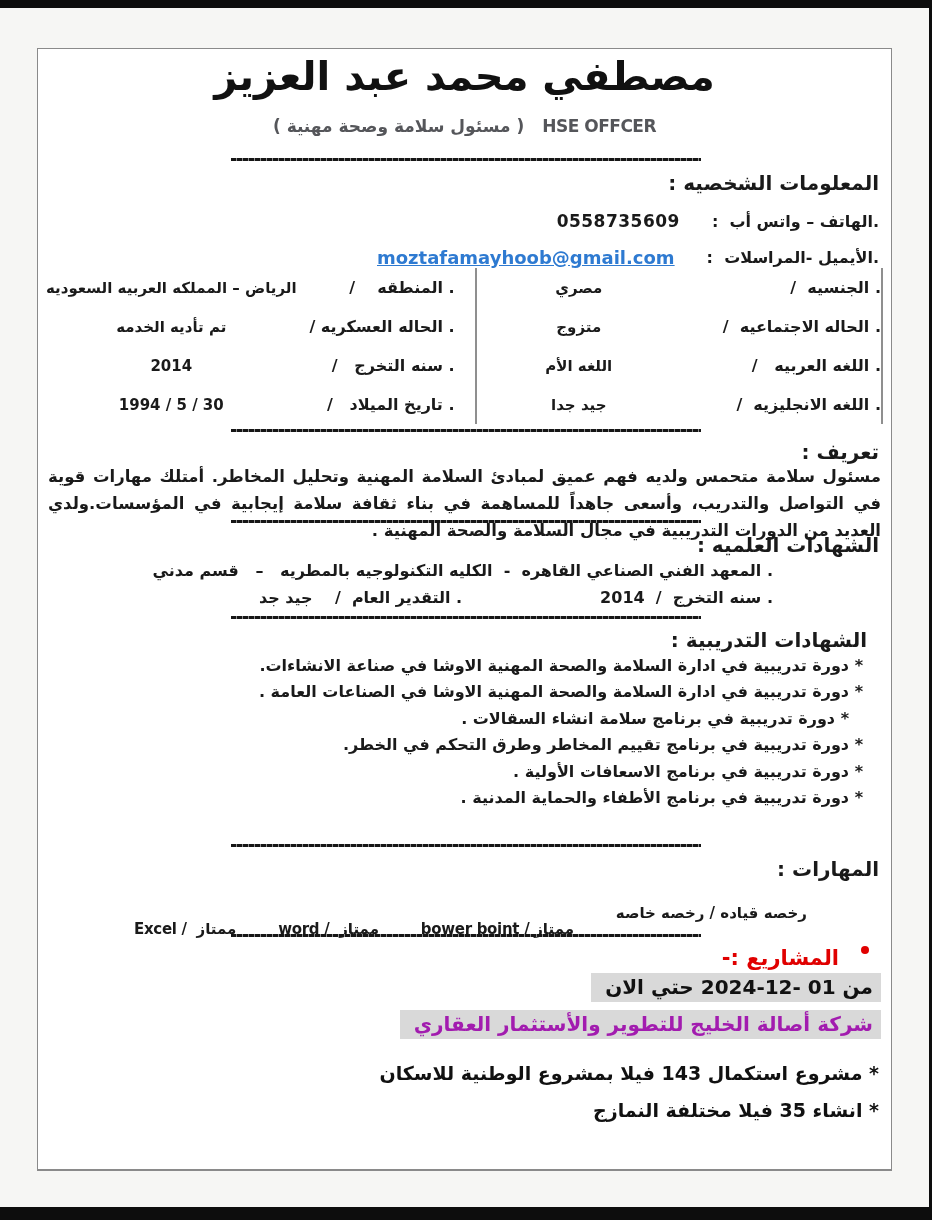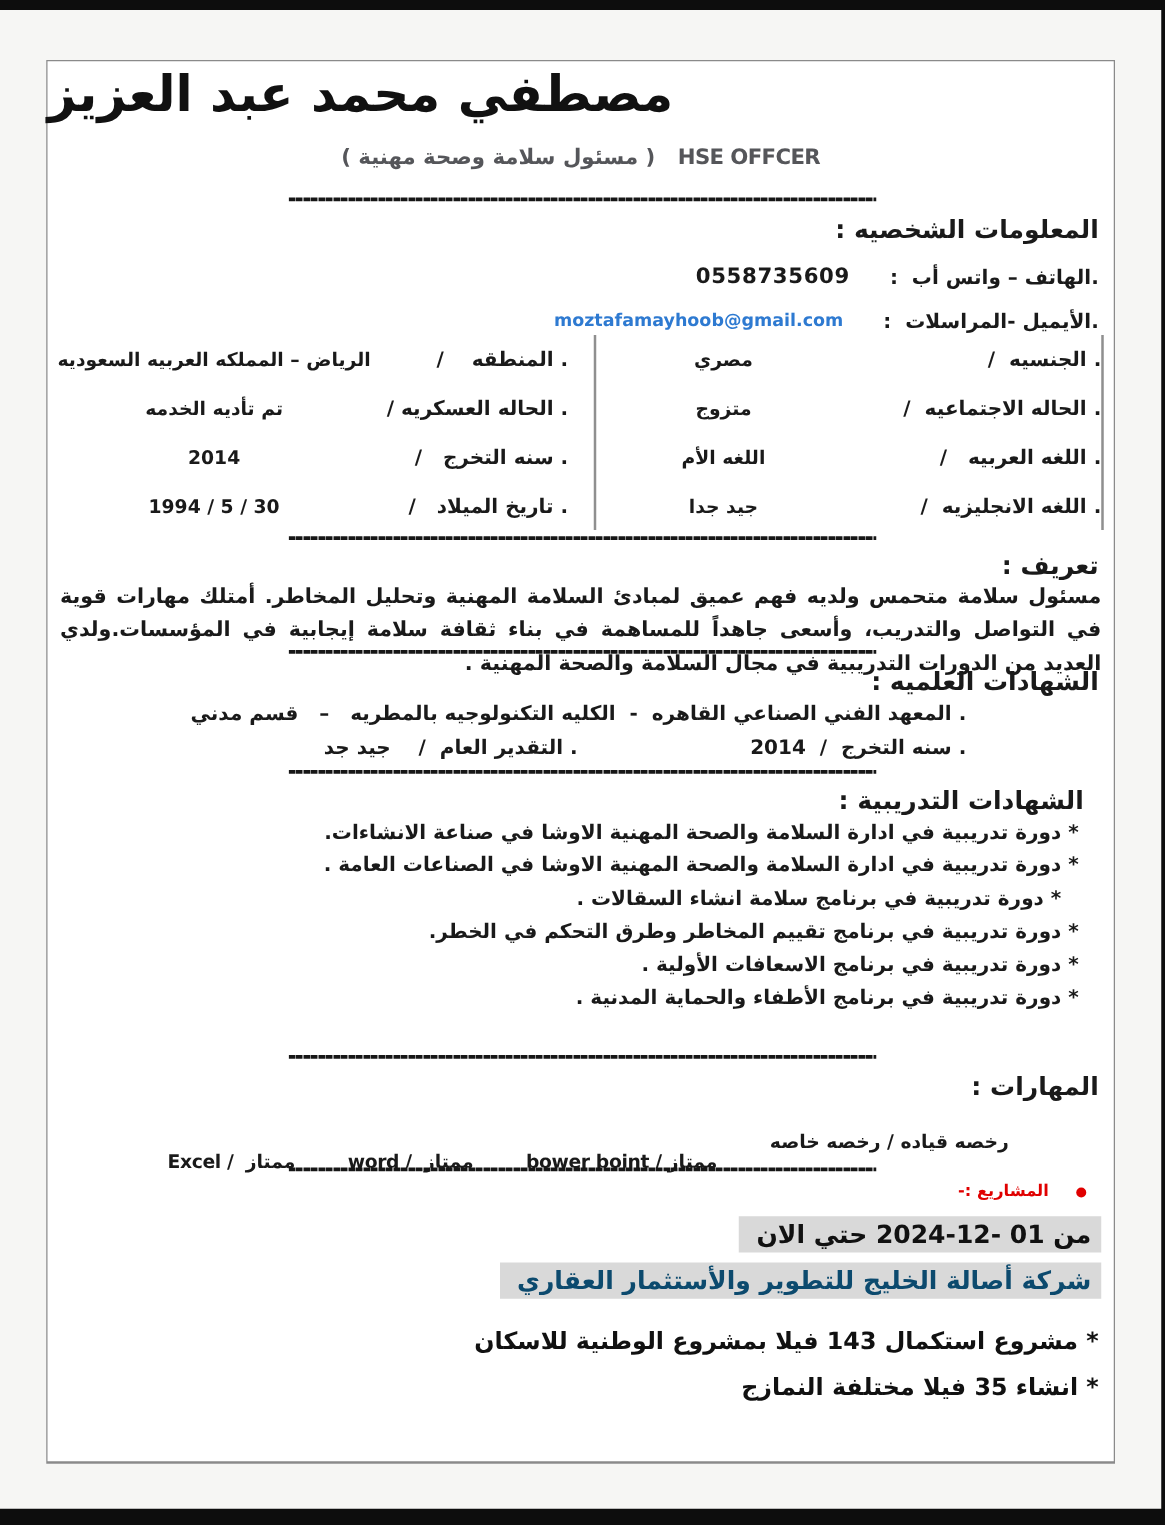--- a/index.html
+++ b/index.html
@@ -11,35 +11,35 @@
   .bar-top{position:absolute;top:0;left:0;width:100%;height:8px;background:#0d0d0d;}
   .bar-bottom{position:absolute;bottom:0;left:0;width:100%;height:13px;background:#0d0d0d;}
   .bar-right{position:absolute;top:0;right:0;width:3px;height:100%;background:#0d0d0d;}
 
   .page{
     position:absolute;left:37px;top:48px;width:853px;height:1120px;
     background:#ffffff;border:1px solid #8a8a8a;border-bottom-width:2px;
     direction:rtl;color:#1a1a1a;
   }
 
-  .title{position:absolute;top:4px;width:100%;text-align:left;
+  .title{position:absolute;top:4px;width:100%;text-align:center;
     font-size:40px;font-weight:bold;color:#111;}
   .subtitle{position:absolute;top:67px;width:100%;display:flex;justify-content:center;
     gap:18px;font-weight:bold;color:#55565a;font-size:17px;align-items:center;}
   .sub-en{letter-spacing:-0.5px;}
 
   .sep{position:absolute;left:193px;width:470px;height:3px;
     background:repeating-linear-gradient(90deg,#161616 0 5px,#8d8d8d 5px 6px);}
 
   .h-sec{position:absolute;right:12px;font-size:20px;font-weight:bold;white-space:pre;}
 
   .kv-row{position:absolute;right:12px;display:flex;align-items:center;gap:32px;font-weight:bold;}
   .kv-label{font-size:16px;white-space:pre;}
   .phone-val{font-size:17px;letter-spacing:0.5px;}
-  .link{color:#2e7ad1;font-size:14px;direction:ltr;unicode-bidi:embed;cursor:pointer;}
+  .link{color:#2e7ad1;text-decoration:underline;font-size:18px;direction:ltr;unicode-bidi:embed;cursor:pointer;}
 
   .info{position:absolute;top:219px;right:8px;left:8px;display:flex;font-weight:bold;}
   .info-col-r{width:406px;border-right:2px solid #8f8f8f;border-left:2px solid #8f8f8f;}
   .info-col-l{flex:1;}
   .info-row{height:39px;display:flex;align-items:center;}
   .info-col-r .lbl{width:200px;padding-right:0;font-size:16px;white-space:pre;}
   .info-col-l .lbl{width:158px;padding-right:20px;font-size:16px;white-space:pre;}
   .info-row .val{flex:1;text-align:center;font-size:15px;white-space:pre;}
 
   .summary-p{position:absolute;top:414px;right:10px;left:10px;
@@ -51,29 +51,29 @@
 
   .bullets{position:absolute;top:604px;right:28px;left:20px;
     font-size:16px;font-weight:bold;line-height:26.4px;}
   .bullets .indent{padding-right:14px;}
 
   .skills-row{position:absolute;top:838px;right:84px;left:96px;display:flex;
     justify-content:space-between;font-size:15px;font-weight:bold;align-items:center;}
   .skill-ltr{direction:ltr;unicode-bidi:embed;white-space:pre;letter-spacing:-0.3px;margin-top:33px;}
   .skill-rtl{white-space:pre;}
 
-  .proj-head{position:absolute;top:897px;right:22px;display:flex;align-items:center;
-    gap:22px;color:#e00000;font-size:13px;font-weight:bold;}
+  .proj-head{position:absolute;top:897px;right:22px;display:flex;align-items:flex-start;
+    gap:22px;color:#e00000;font-size:21px;font-weight:bold;}
   .dot{width:8px;height:8px;border-radius:50%;background:#e00000;flex:0 0 auto;}
 
   .hl{background:#d9d9d9;}
   .period{position:absolute;top:924px;right:10px;font-size:20px;font-weight:bold;
     padding:2px 8px 3px 14px;white-space:pre;color:#111;margin-left:36px;}
   .company{position:absolute;top:961px;right:10px;font-size:20px;font-weight:bold;
-    padding:2px 8px 3px 14px;color:#0c4a6e;}
+    padding:2px 8px 3px 14px;color:#a21caf;}
 
   .proj-item{position:absolute;right:12px;font-size:19px;font-weight:bold;color:#111;white-space:pre;}
 </style>
 </head>
 <body>
 
 <div class="bar-top"></div>
 <div class="bar-right"></div>
 <div class="bar-bottom"></div>
 

